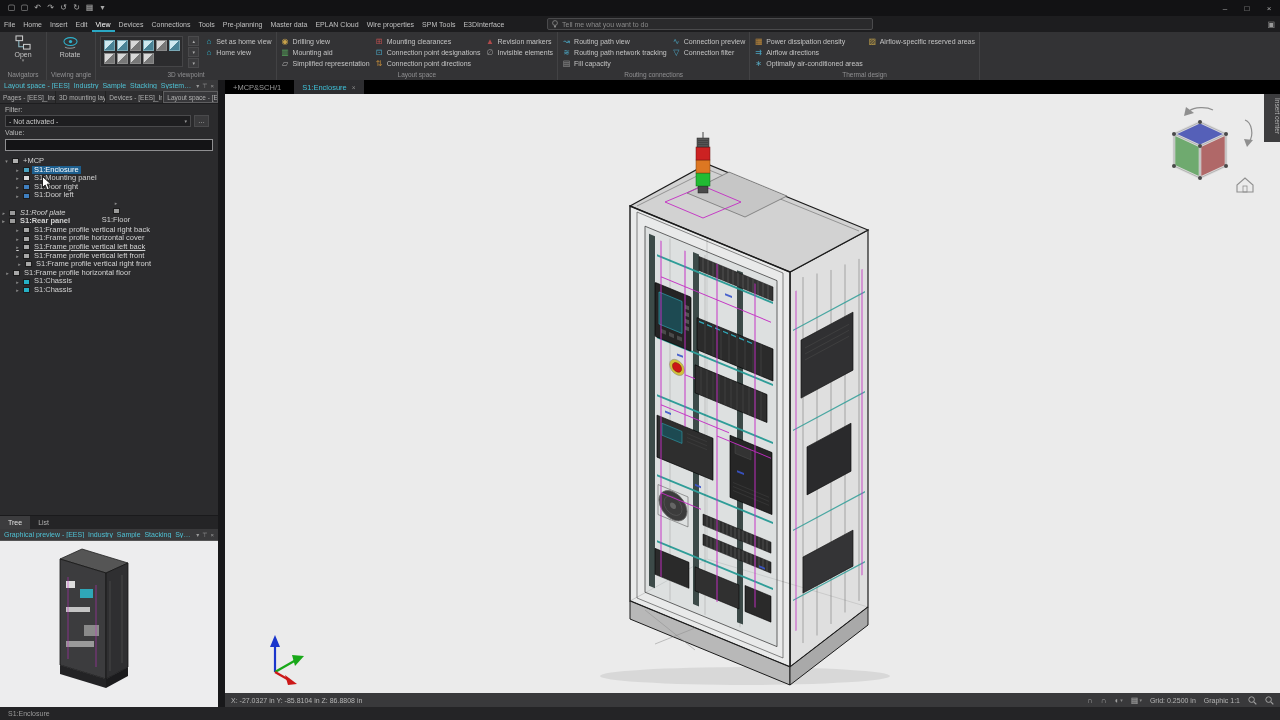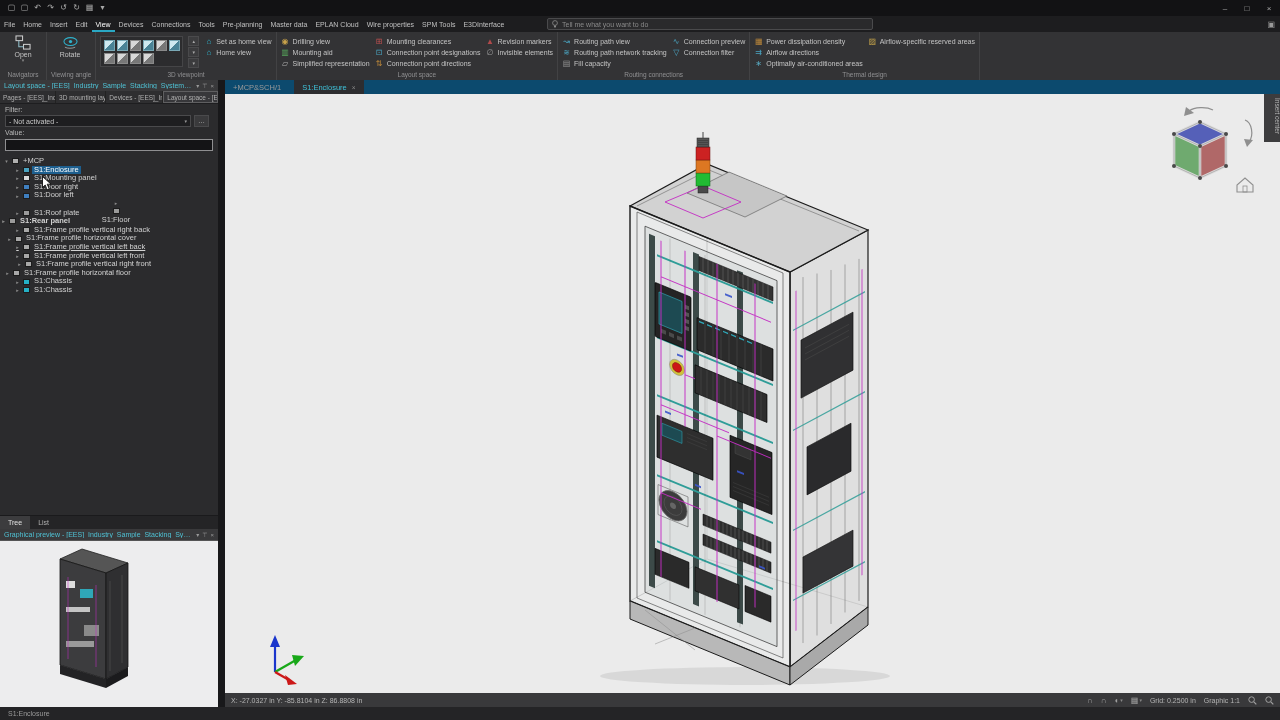--- a/index.html
+++ b/index.html
@@ -28,21 +28,21 @@
   .bigbtn .carr{font-size:5px;color:#8a8a8a;line-height:4px}
   .rcol{display:flex;flex-direction:column;gap:1px;padding-top:3px}
   .rbtn{display:flex;align-items:center;gap:3px;font-size:7px;color:#c4c4c4;height:10px;white-space:nowrap}
   .ricon{width:9px;font-size:8px;line-height:9px;color:var(--c,#2fb2cc);text-align:center}
   .gal{display:grid;grid-template-columns:repeat(6,12px);grid-auto-rows:12px;gap:1px;padding:2px;background:#2c2c2e;border:1px solid #454547;margin-top:3px}
   .cube{width:9px;height:9px;margin:1px;border:1px solid #7aa8b5;background:linear-gradient(135deg,#cfe9f0 45%,#4a8396 45%)}
   .cube.dim{border-color:#8a8a8a;background:linear-gradient(135deg,#d8d8d8 45%,#777 45%)}
   .galarr{display:flex;flex-direction:column;gap:1px;margin-top:3px}
   .galarr span{width:9px;height:8px;background:#3c3c3e;border:1px solid #4a4a4c;color:#aaa;font-size:5px;display:flex;align-items:center;justify-content:center}
   
-  .tabbar{position:absolute;left:225px;top:80px;right:0;height:14px;background:#0c4a6e;display:flex;font-size:7.5px}
+  .tabbar{position:absolute;left:225px;top:80px;right:0;height:14px;background:#000000;display:flex;font-size:7.5px}
   .dtab{padding:0 8px;display:flex;align-items:center;gap:5px;color:#9a9a9a}
   .dtab.active{background:#2d2d30;color:#3fc1d9}
   .dtab .x{color:#8a8a8a;font-size:6.5px}
   
   .panel{position:absolute;left:0;top:80px;width:218px;bottom:13px;background:#2b2b2d;display:flex;flex-direction:column}
   .phead{height:11px;background:#39393b;display:flex;align-items:center;font-size:7px;color:#4fc1d4;padding:0 4px;gap:3px;flex:none}
   .phead .ttl{flex:1;overflow:hidden;white-space:nowrap;text-overflow:ellipsis}
   .phead .ico{color:#9a9a9a;font-size:6px}
   .ptabs{height:12px;display:flex;font-size:6.5px;color:#b0b0b0;background:#2e2e30;border-bottom:1px solid #1e1e20;flex:none}
   .ptab{padding:0 3px;display:flex;align-items:center;border-right:1px solid #222;overflow:hidden;white-space:nowrap;max-width:60px}
@@ -401,39 +401,39 @@
         <span class="ticon"></span>
         <span class="tlabel">S1:Door left</span>
       </div>
 
       <div class="trow" style="--c: #9a9a9a; padding-left: 14px; flex-direction: column;">
         <span class="twist">▸</span>
         <span class="ticon"></span>
         <span class="tlabel">S1:Floor</span>
       </div>
 
-      <div class="trow" style="--c: #9a9a9a; padding-left: 14px;">
+      <div class="trow" style="--c: #9a9a9a;  font-style: italic;">
         <span class="twist">▸</span>
         <span class="ticon"></span>
         <span class="tlabel">S1:Roof plate</span>
       </div>
 
       <div class="trow" style="--c: #9a9a9a;  font-weight: bold;">
         <span class="twist">▸</span>
         <span class="ticon"></span>
         <span class="tlabel">S1:Rear panel</span>
       </div>
 
       <div class="trow" style="--c: #a8a8a8; padding-left: 14px;">
         <span class="twist">▸</span>
         <span class="ticon"></span>
         <span class="tlabel">S1:Frame profile vertical right back</span>
       </div>
 
-      <div class="trow" style="--c: #a8a8a8; padding-left: 6px;">
+      <div class="trow" style="--c: #a8a8a8; padding-left: 14px;">
         <span class="twist">▸</span>
         <span class="ticon"></span>
         <span class="tlabel">S1:Frame profile horizontal cover</span>
       </div>
 
       <div class="trow" style="--c: #a8a8a8; padding-left: 14px; text-decoration: underline;">
         <span class="twist">▸</span>
         <span class="ticon"></span>
         <span class="tlabel">S1:Frame profile vertical left back</span>
       </div>

